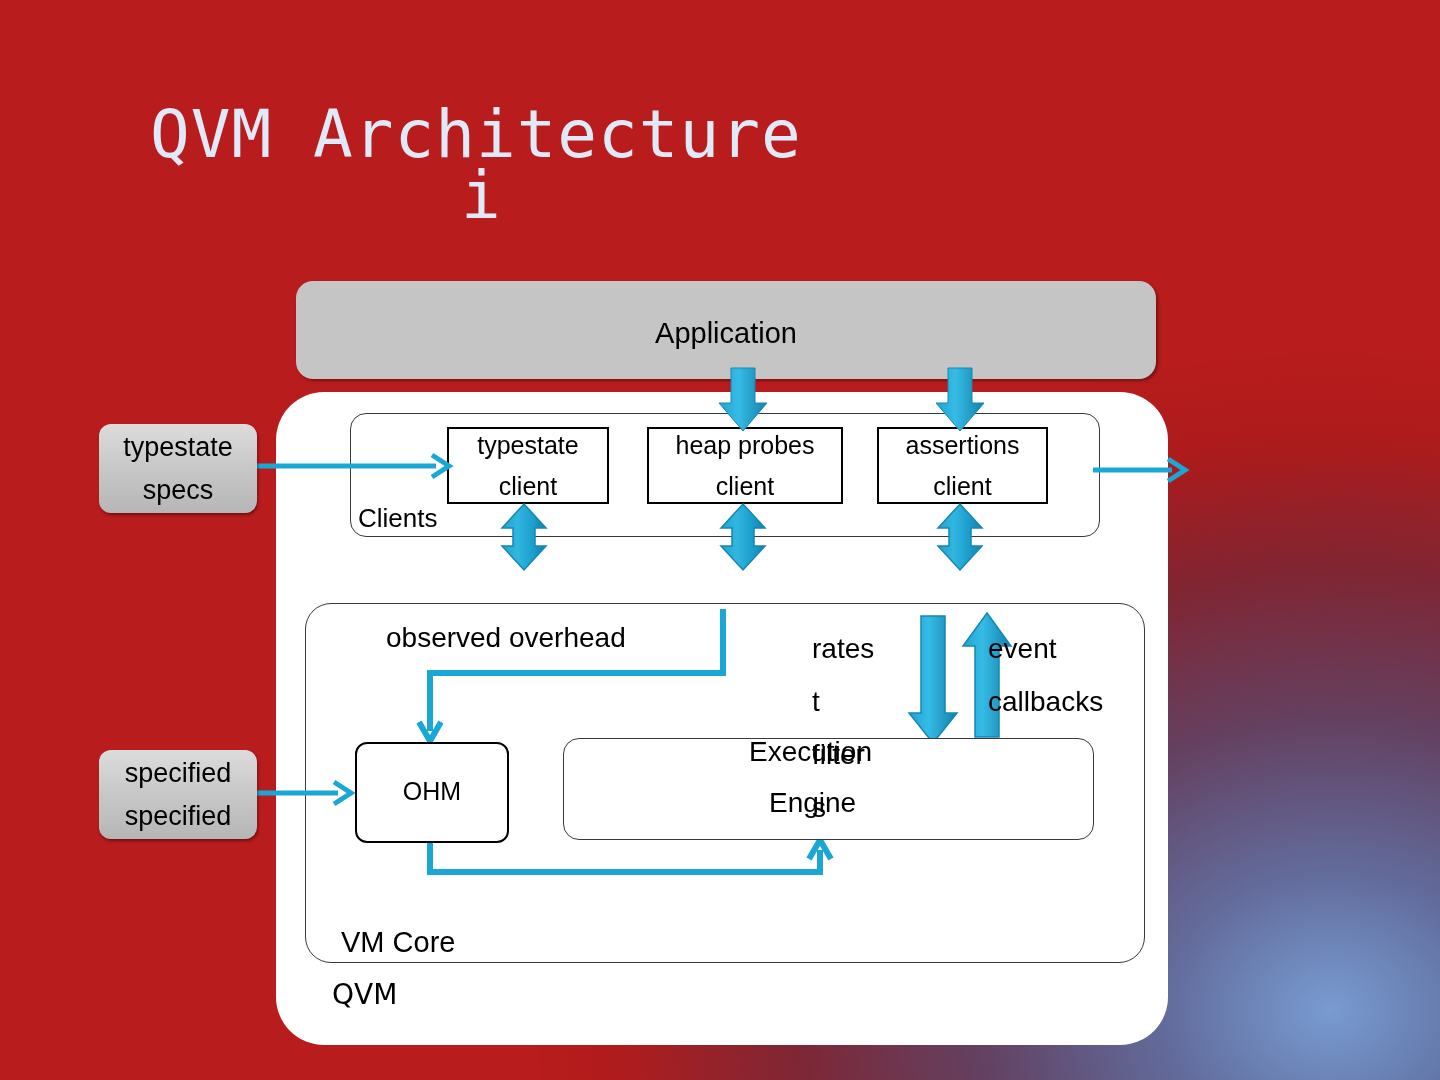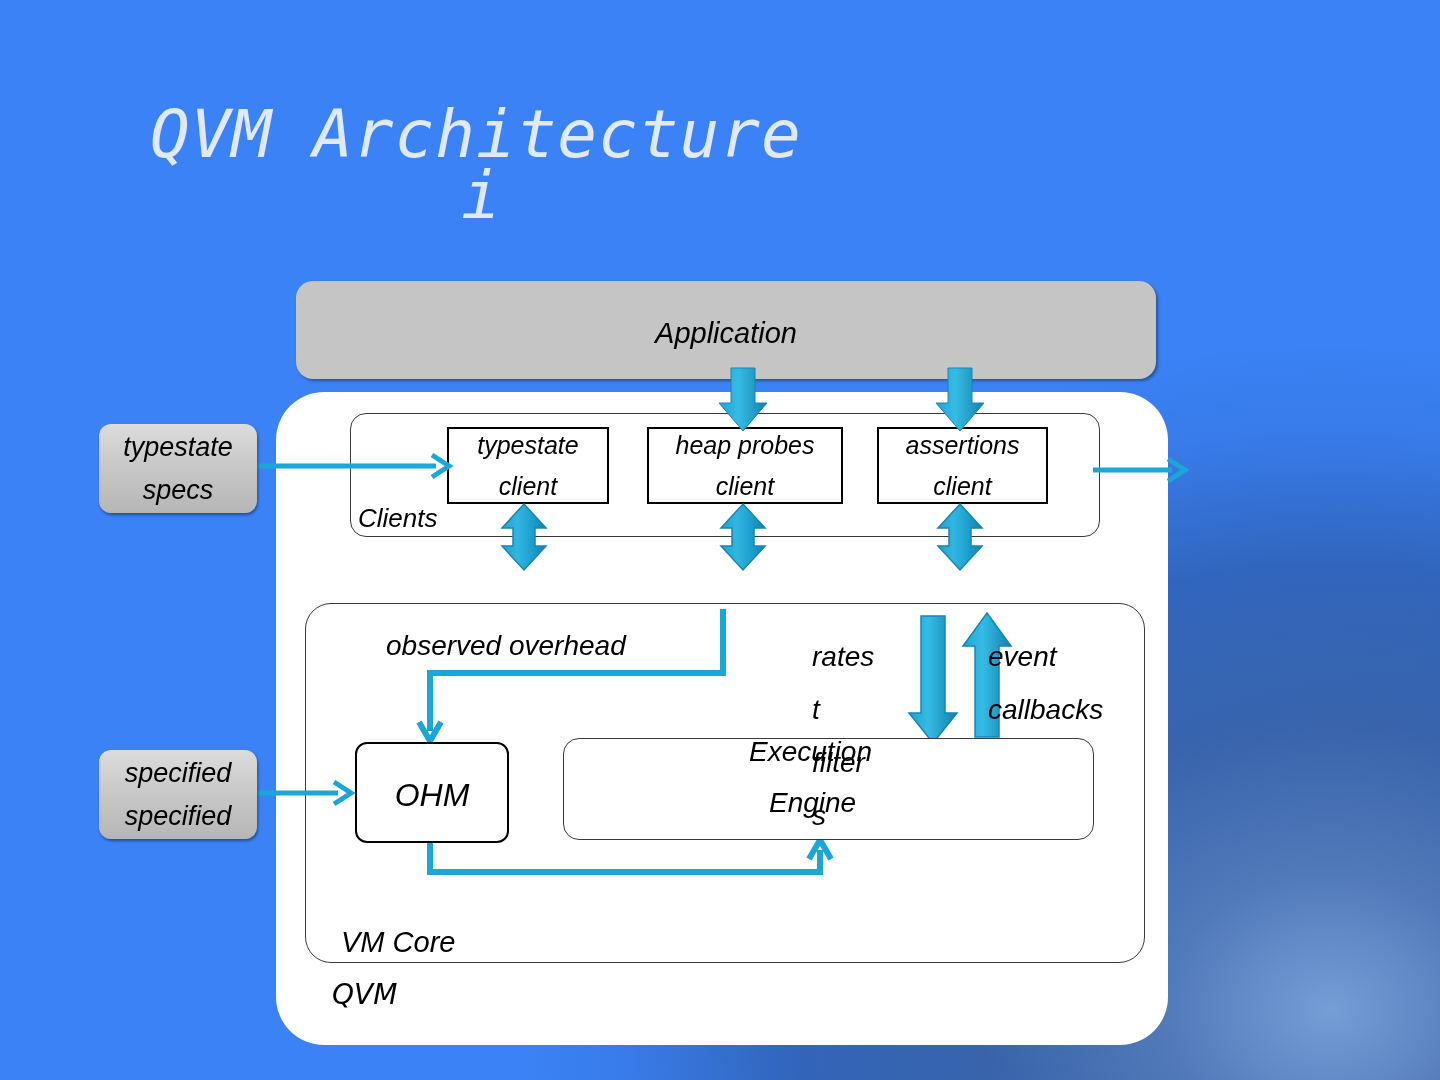--- a/index.html
+++ b/index.html
@@ -1,21 +1,21 @@
 <!DOCTYPE html>
 <html><head>
 <meta charset="utf-8">
 <style>
   html,body{margin:0;padding:0;}
   body{
     width:1440px;height:1080px;overflow:hidden;
     background:#000;
     font-family:"Liberation Sans", sans-serif;
   }
-  #stage{position:relative;width:1440px;height:1080px;overflow:hidden;background:#3b82f6;font-style:italic;}
+  #stage{position:relative;width:1440px;height:1080px;overflow:hidden;background:#b91c1c;}
 
   
   .bg-glow{
     position:absolute;inset:0;
     background:
       radial-gradient(920px 760px at 1330px 1010px, rgba(120,160,215,0.95) 0%, rgba(86,122,178,0.78) 18%, rgba(52,80,128,0.55) 38%, rgba(24,40,72,0.30) 58%, rgba(6,10,20,0.06) 76%, rgba(0,0,0,0) 88%),
       radial-gradient(1200px 900px at 1440px 1080px, rgba(70,105,160,0.55) 0%, rgba(0,0,0,0) 70%);
     pointer-events:none;
   }
 
@@ -82,31 +82,31 @@
   .vmcore-box{
     position:absolute;left:305px;top:603px;width:838px;height:358px;
     border:1.6px solid #3a3a3a;border-radius:26px;background:transparent;
   }
   .vmcore-label{position:absolute;left:341px;top:926px;font-size:29px;color:#000;}
 
   .ohm{
     position:absolute;left:355px;top:742px;width:150px;height:97px;
     border:2px solid #000;border-radius:12px;background:#fff;
   }
-  .ohm .lbl{position:absolute;left:0;right:0;top:33px;text-align:center;font-size:32px;color:#000;}
+  .ohm .lbl{position:absolute;left:0;right:0;top:33px;text-align:center;font-size:25px;color:#000;}
 
   .exec{
     position:absolute;left:563px;top:738px;width:517px;height:100px;
     border:1.6px solid #3a3a3a;border-radius:16px;background:#fff;padding-left:12px;
   }
   .exec .l1{position:absolute;left:185px;top:-3px;font-size:28px;color:#000;}
   .exec .l2{position:absolute;left:205px;top:48px;font-size:28px;color:#000;}
 
   
-  .dlabel{position:absolute;font-size:28px;color:#000;white-space:nowrap;margin-top:8px;}
+  .dlabel{position:absolute;font-size:28px;color:#000;white-space:nowrap;}
   .l-observed{left:386px;top:622px;}
   .l-adjust{left:458px;top:886px;}
   .l-even{left:812px;top:633px;}
   .l-t{left:812px;top:686px;}
   .l-filter{left:812px;top:739px;}
   .l-s{left:812px;top:792px;}
   .l-event{left:988px;top:633px;}
   .l-callbacks{left:988px;top:686px;}
 
   

